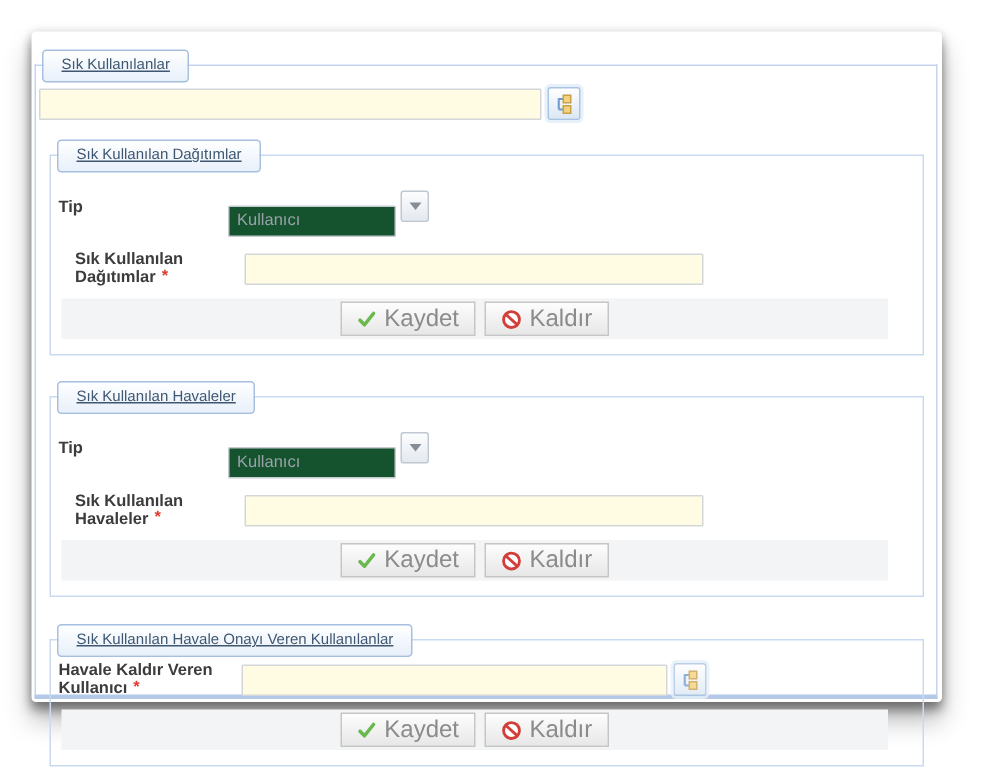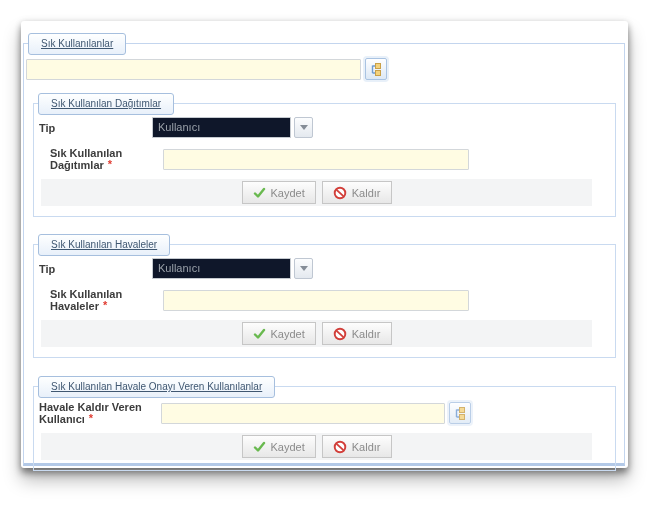--- a/index.html
+++ b/index.html
@@ -42,23 +42,23 @@
   
   .txt{
     box-sizing:border-box;height:21px;padding:2px 4px;
     background:#fffce3;border:1px solid #d3d7da;border-radius:1px;
     font-family:"Liberation Sans",sans-serif;font-size:11px;color:#555;outline:none;
   }
   .fav-input{width:335px;}
   .wide-input{width:306px;}
   .fs3-input{width:284px;}
   .select-box{
-    box-sizing:border-box;width:139px;height:21px;line-height:19px;
-    background:#0f172a;border:1px solid #c5cad0;border-radius:1px;
-    padding:0 5px;color:#9aa1a9;
+    box-sizing:border-box;width:112px;height:21px;line-height:19px;
+    background:#14532d;border:1px solid #c5cad0;border-radius:1px;
+    padding:0 5px;color:#9aa1a9;margin-top:20px;
   }
   .select-arrow-btn{
     box-sizing:border-box;width:19px;height:21px;margin-left:3px;
     border:1px solid #bfc7d2;border-radius:2px;
     background:linear-gradient(180deg,#fcfdfe 0%,#e4e9ef 100%);
     display:flex;align-items:center;justify-content:center;cursor:pointer;
   }
   .tri-down{
     width:0;height:0;border-left:4px solid transparent;border-right:4px solid transparent;
     border-top:5px solid #858d97;
@@ -73,21 +73,21 @@
   .lookup-btn.dim{opacity:.8;}
   
   .btn-bar{
     margin:8px 7px 0 7px;background:#f3f4f5;height:27px;
     display:flex;align-items:center;justify-content:center;gap:6px;
   }
   .btn{
     display:inline-flex;align-items:center;gap:5px;height:21px;padding:0 10px;
     background:linear-gradient(180deg,#fdfdfd 0%,#e7e7e7 100%);
     border:1px solid #c6c6c6;border-radius:0;
-    font-family:"Liberation Sans",sans-serif;font-size:11px;color:#8b8b8b;cursor:pointer;
+    font-family:"Liberation Sans",sans-serif;font-size:16px;color:#8b8b8b;cursor:pointer;
   }
   .icon{display:inline-flex;align-items:center;justify-content:center;}
 </style>
 </head>
 <body>
 
 <div class="window">
   <div class="outer-fs">
     <div class="fs-legend outer-legend">Sık Kullanılanlar</div>
 

